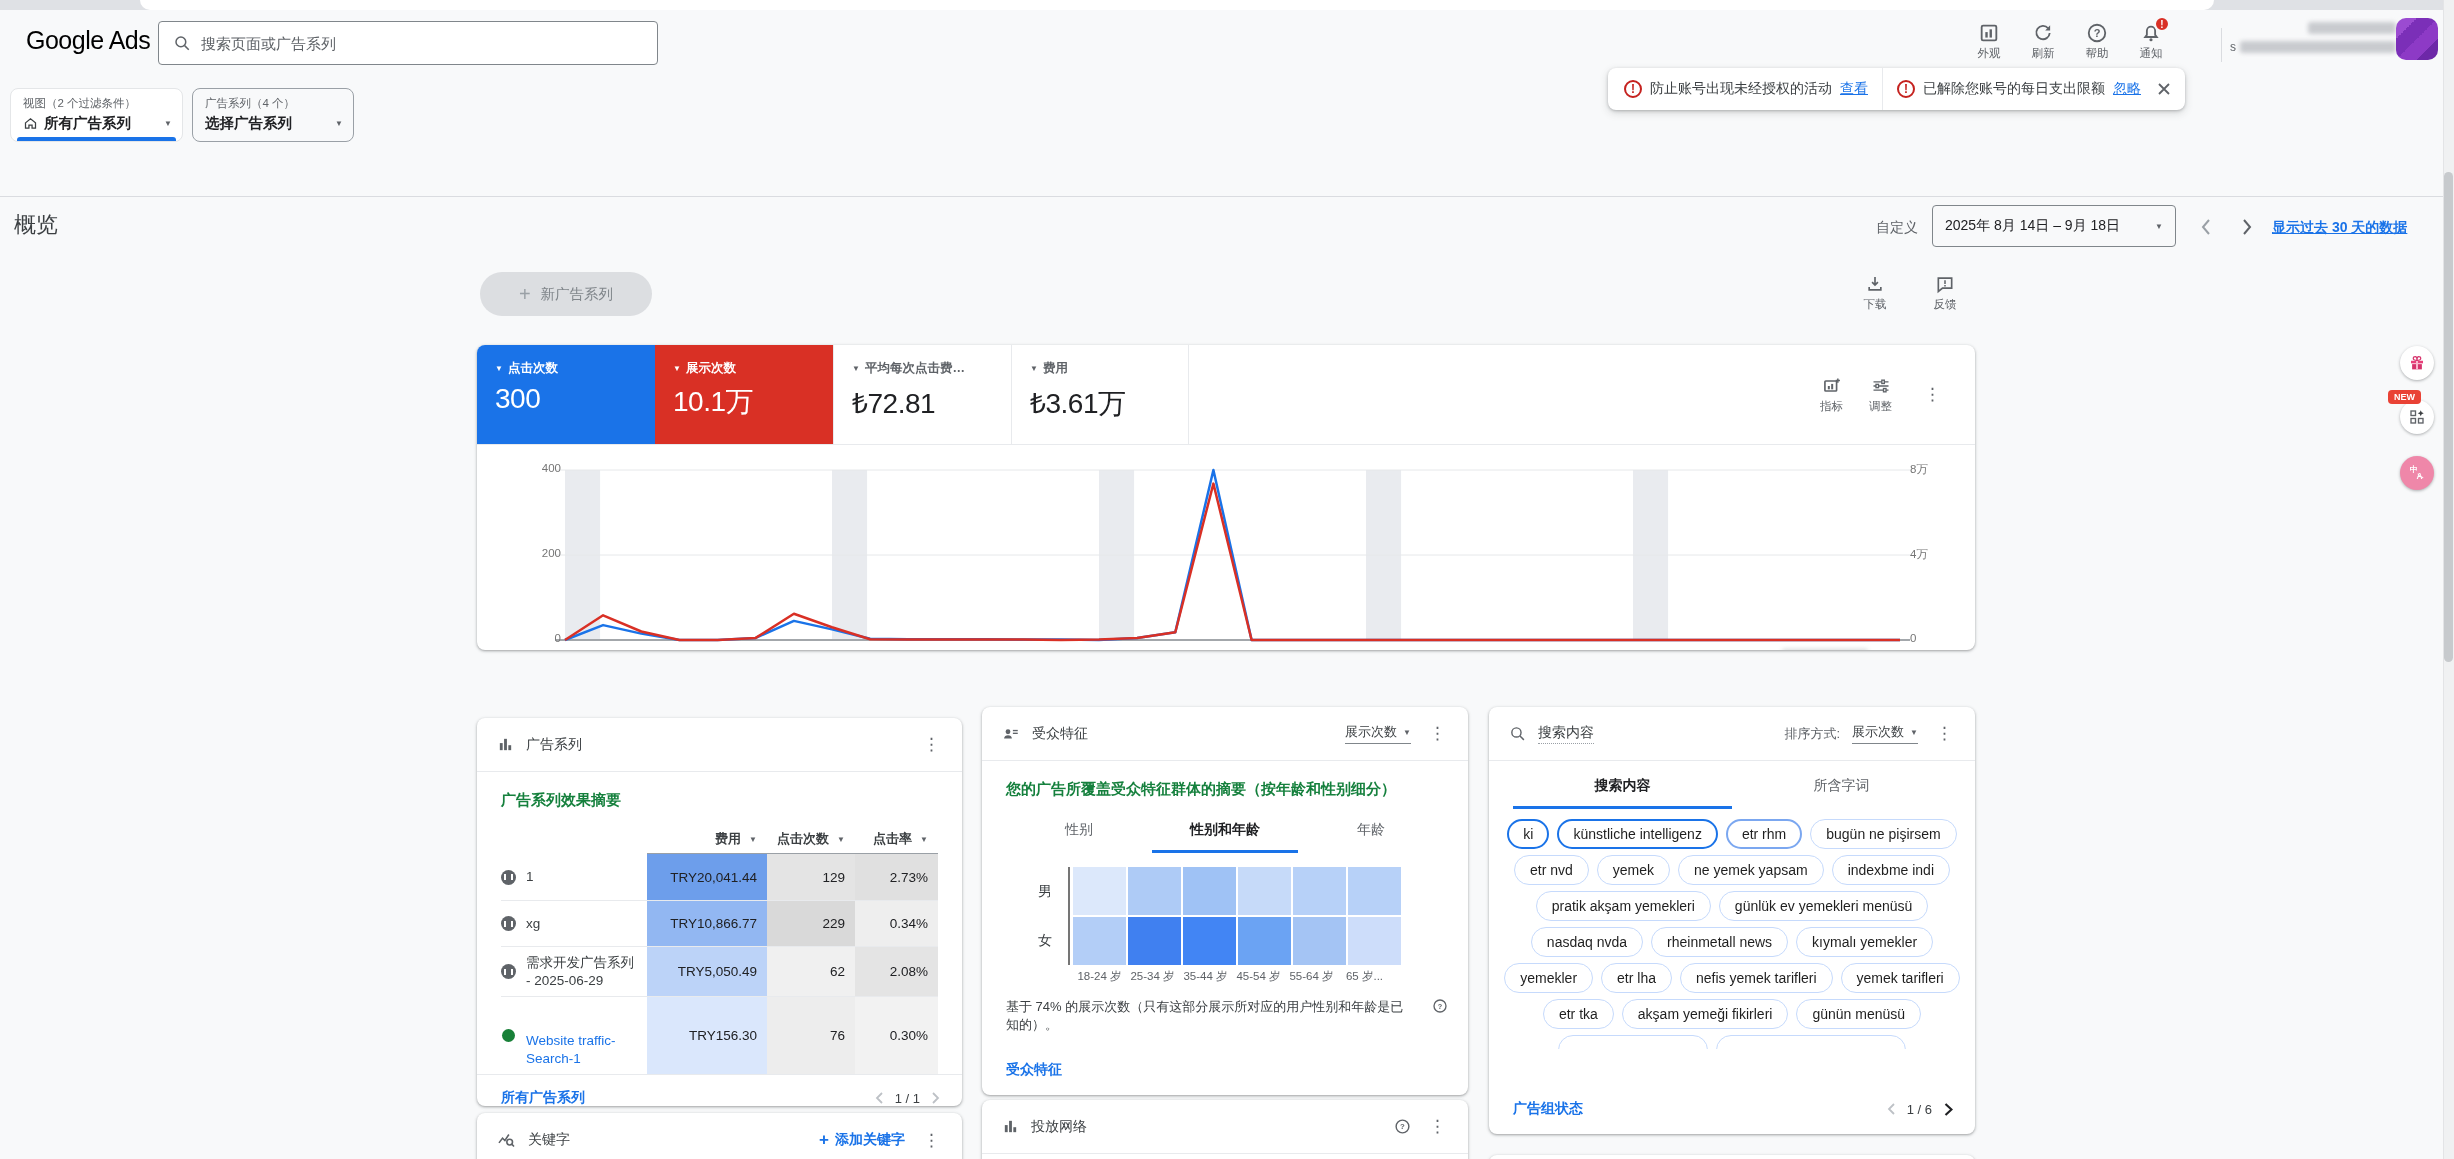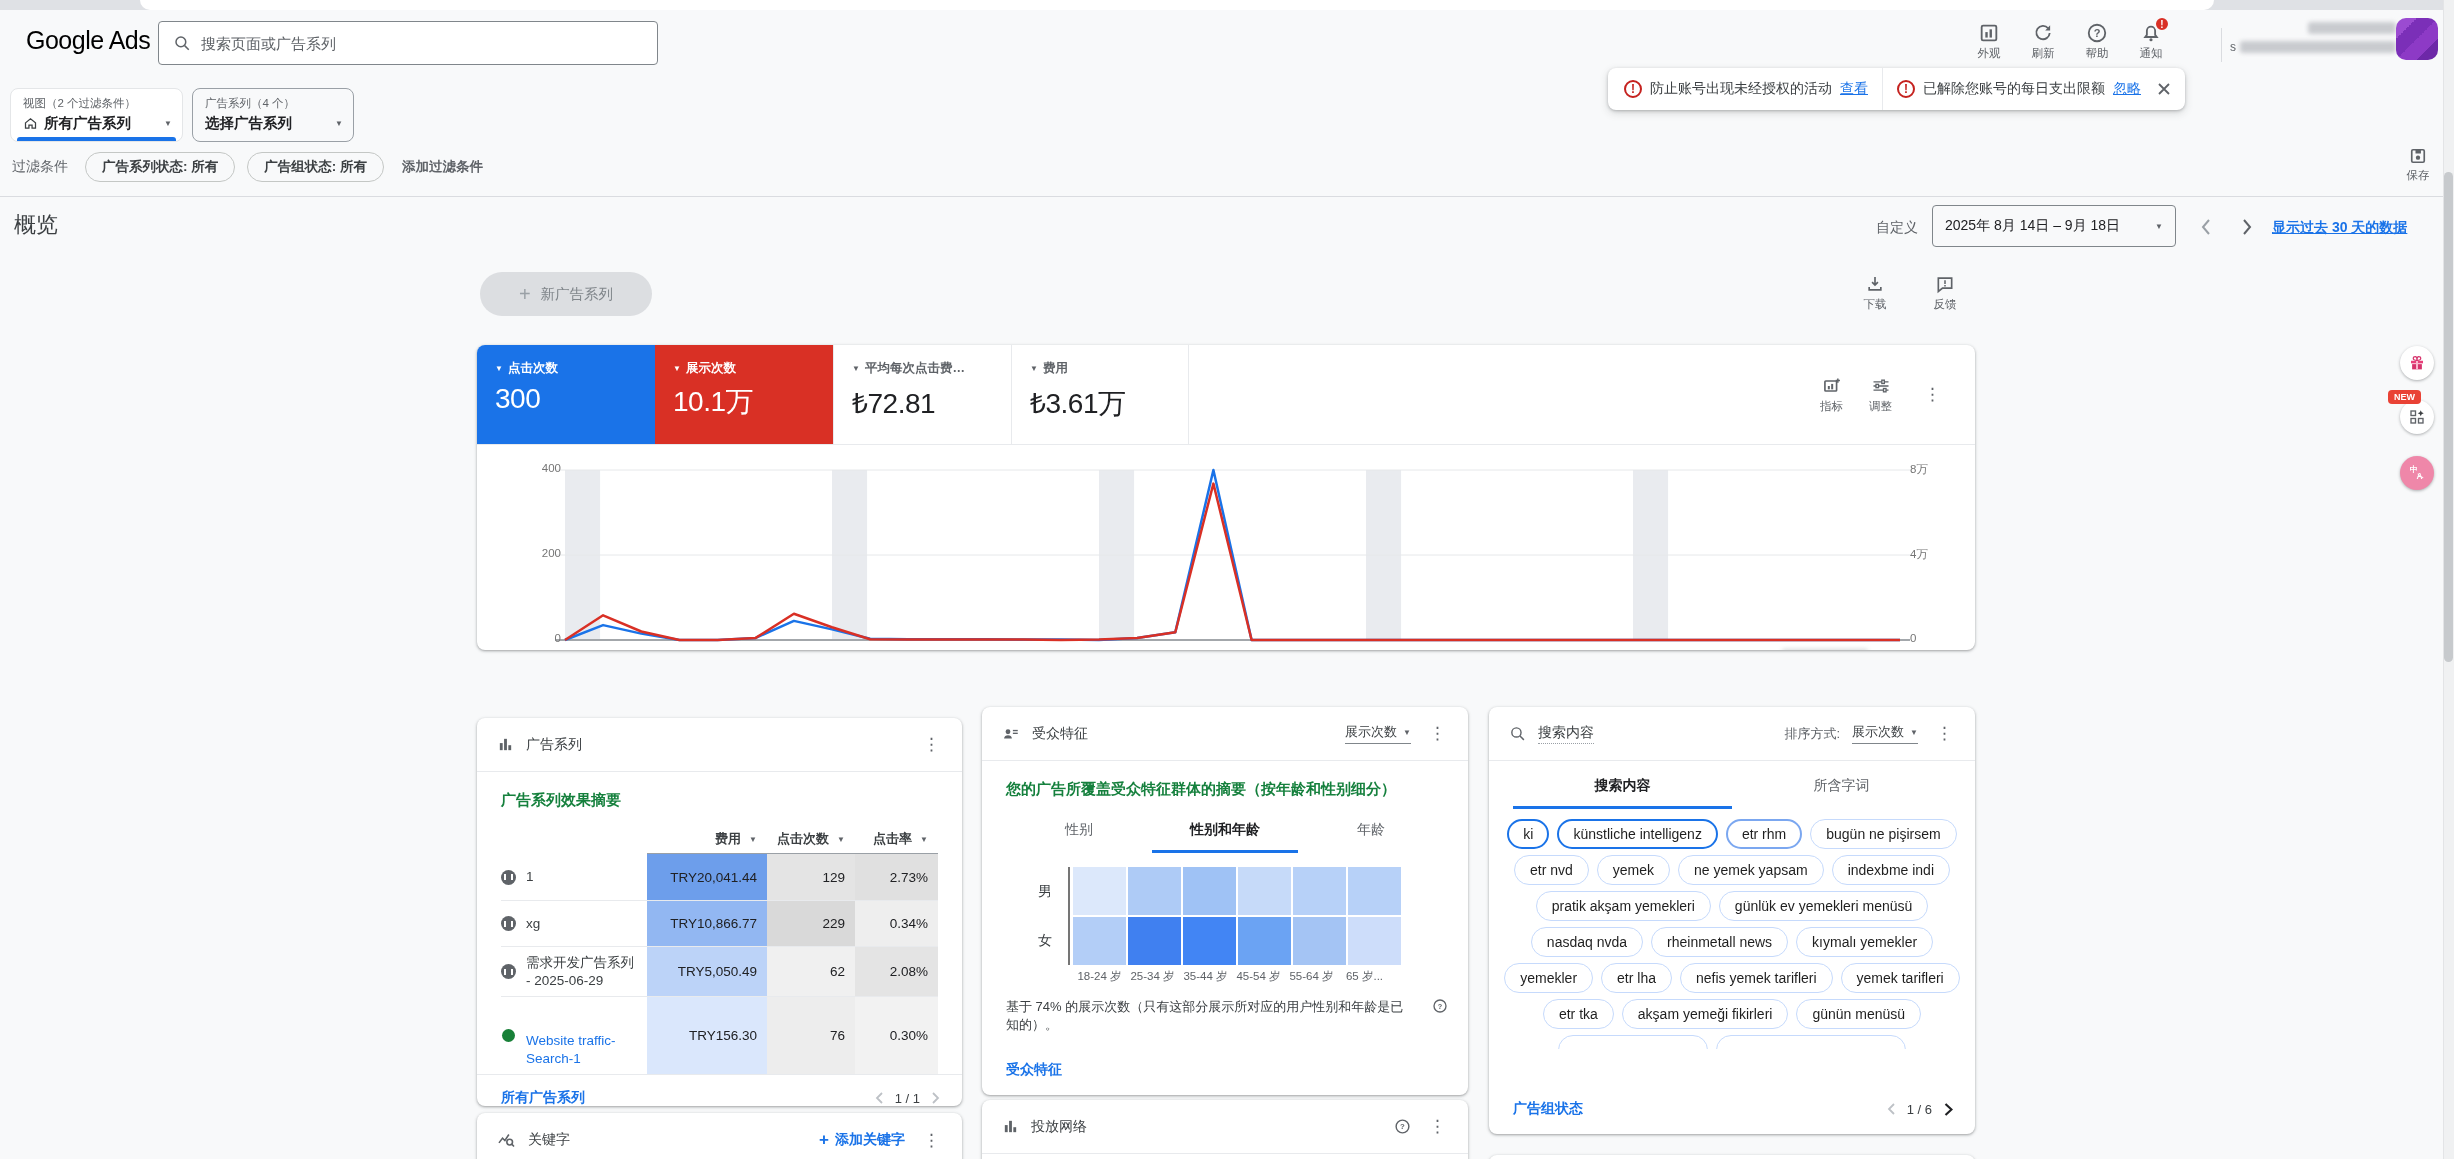--- a/index.html
+++ b/index.html
@@ -281,38 +281,20 @@
   </div>
 
   <div class="campbox">
     <div class="selsmall">广告系列（4 个）</div>
     <div class="selmain">
       <span>选择广告系列</span>
       <span class="tri">▼</span>
     </div>
   </div>
 
-  <div class="filterrow">
-    <span class="filterlabel">过滤条件</span>
-    <div class="fchips">
-      <span class="fchip">广告系列状态: 所有</span>
-      <span class="fchip">广告组状态: 所有</span>
-      <span class="addfilter">添加过滤条件</span>
-    </div>
-    <div class="savebtn">
-      <span>
-        <svg width="20" height="20" viewBox="0 0 24 24">
-            <rect x="4.5" y="4.5" width="15" height="15" rx="1.5" fill="none" stroke="#5f6368" stroke-width="2"></rect>
-            <rect x="9" y="4.5" width="6.5" height="4.5" fill="#5f6368"></rect>
-            <circle cx="12" cy="14" r="2.6" fill="#5f6368"></circle>
-          </svg>
-      </span>
-      <span class="lbl">保存</span>
-    </div>
-  </div>
   <div class="topdivider"></div>
 
   <div class="pagetitle">概览</div>
   <span class="datemode">自定义</span>
   <div class="datebox">
     <span class="txt">2025年 8月 14日 – 9月 18日</span>
     <span class="tri">▼</span>
   </div>
   <div class="datenav" style="left:2192px;">
     <svg width="11" height="18" viewBox="0 0 11 18">

